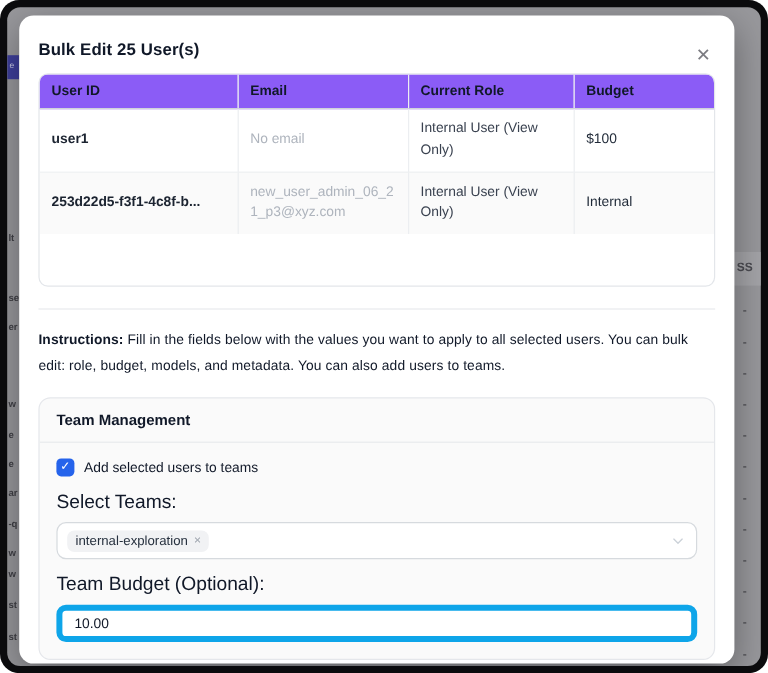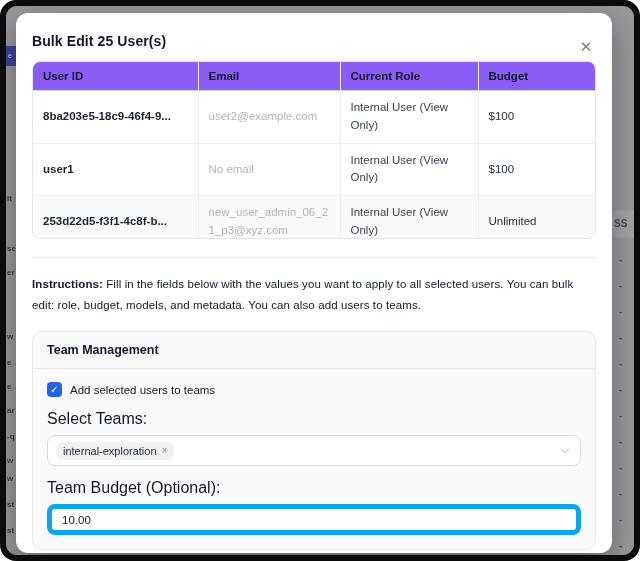--- a/index.html
+++ b/index.html
@@ -163,36 +163,30 @@
           <thead>
             <tr>
               <th>User ID</th>
               <th>Email</th>
               <th>Current Role</th>
               <th>Budget</th>
             </tr>
           </thead>
           <tbody id="users-tbody">
               <tr>
-                <td class="uid">8ba203e5-18c9-46f4-9...</td>
-                <td class="email">user2@example.com</td>
-                <td class="role">Internal User (View Only)</td>
-                <td class="budget">$100</td>
-              </tr>
-              <tr>
                 <td class="uid">user1</td>
                 <td class="email">No email</td>
                 <td class="role">Internal User (View Only)</td>
                 <td class="budget">$100</td>
               </tr>
               <tr class="alt">
                 <td class="uid">253d22d5-f3f1-4c8f-b...</td>
                 <td class="email">new_user_admin_06_21_p3@xyz.com</td>
                 <td class="role">Internal User (View Only)</td>
-                <td class="budget">Unlimited</td>
+                <td class="budget">Internal</td>
               </tr>
             </tbody>
         </table>
       </div>
 
       <hr class="divider">
 
       <p class="instructions"><b>Instructions:</b><span> Fill in the fields below with the values you want to apply to all selected users. You can bulk edit: role, budget, models, and metadata. You can also add users to teams.</span></p>
 
       <div class="card">

